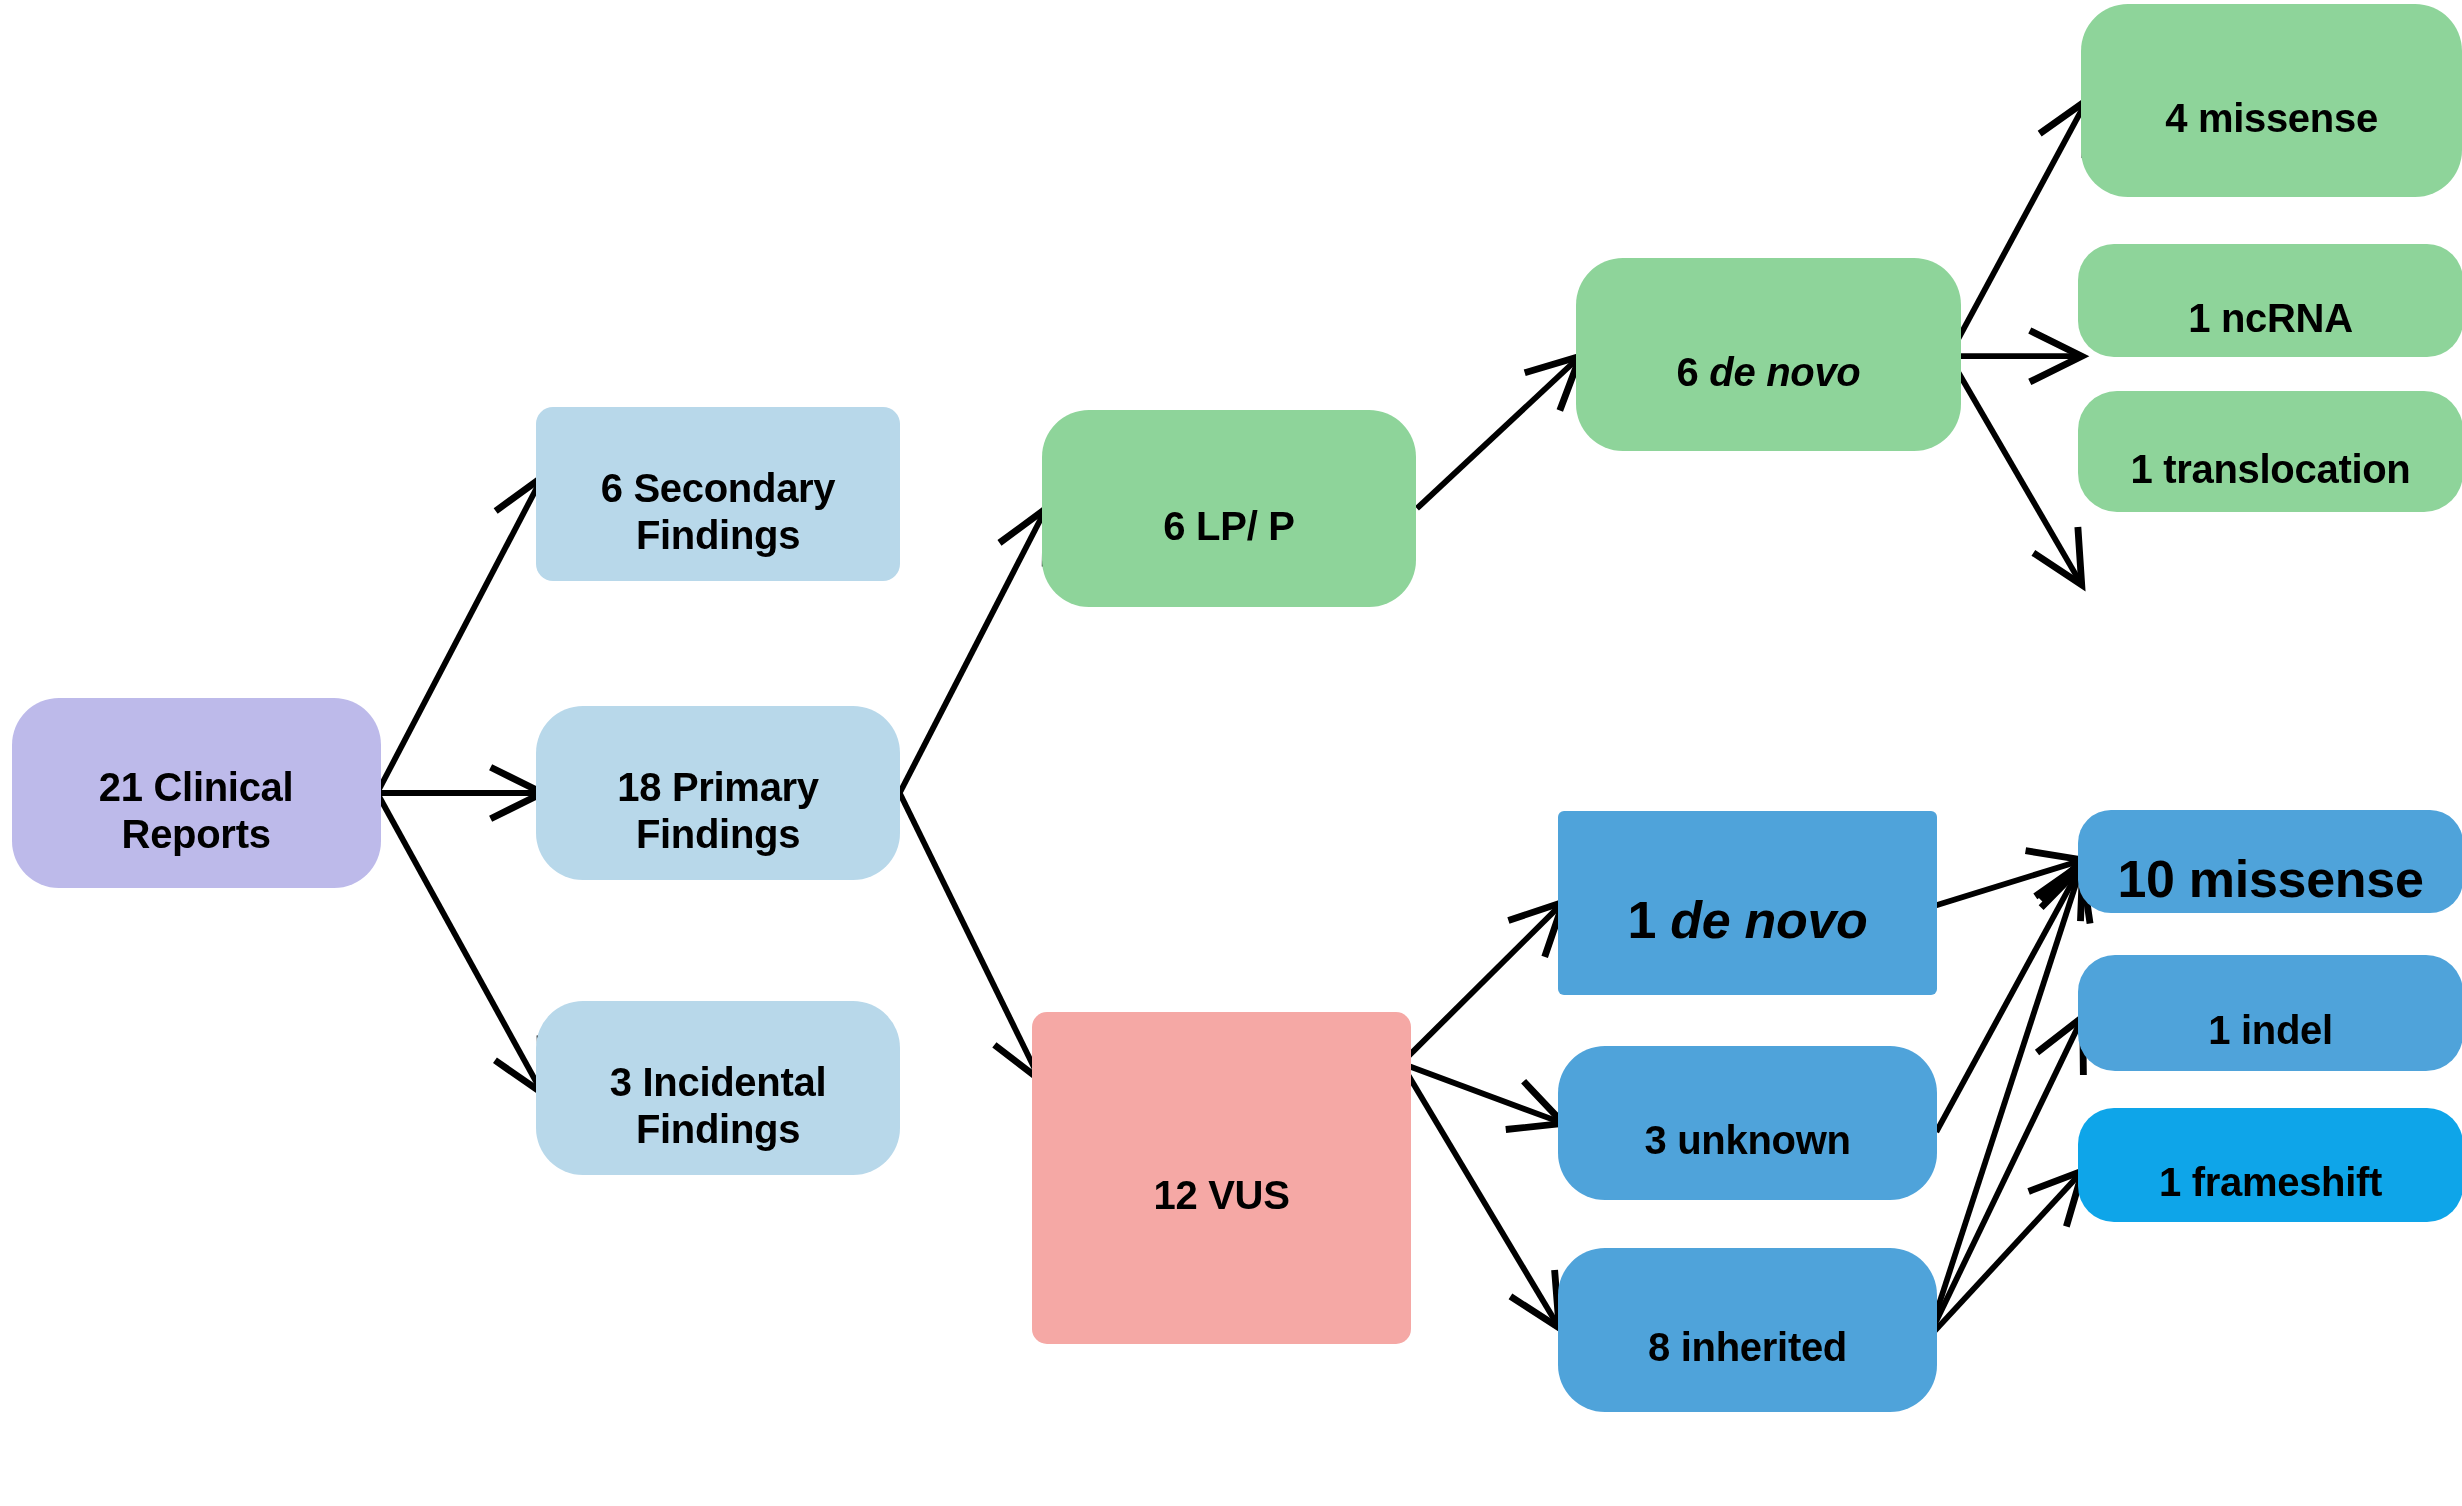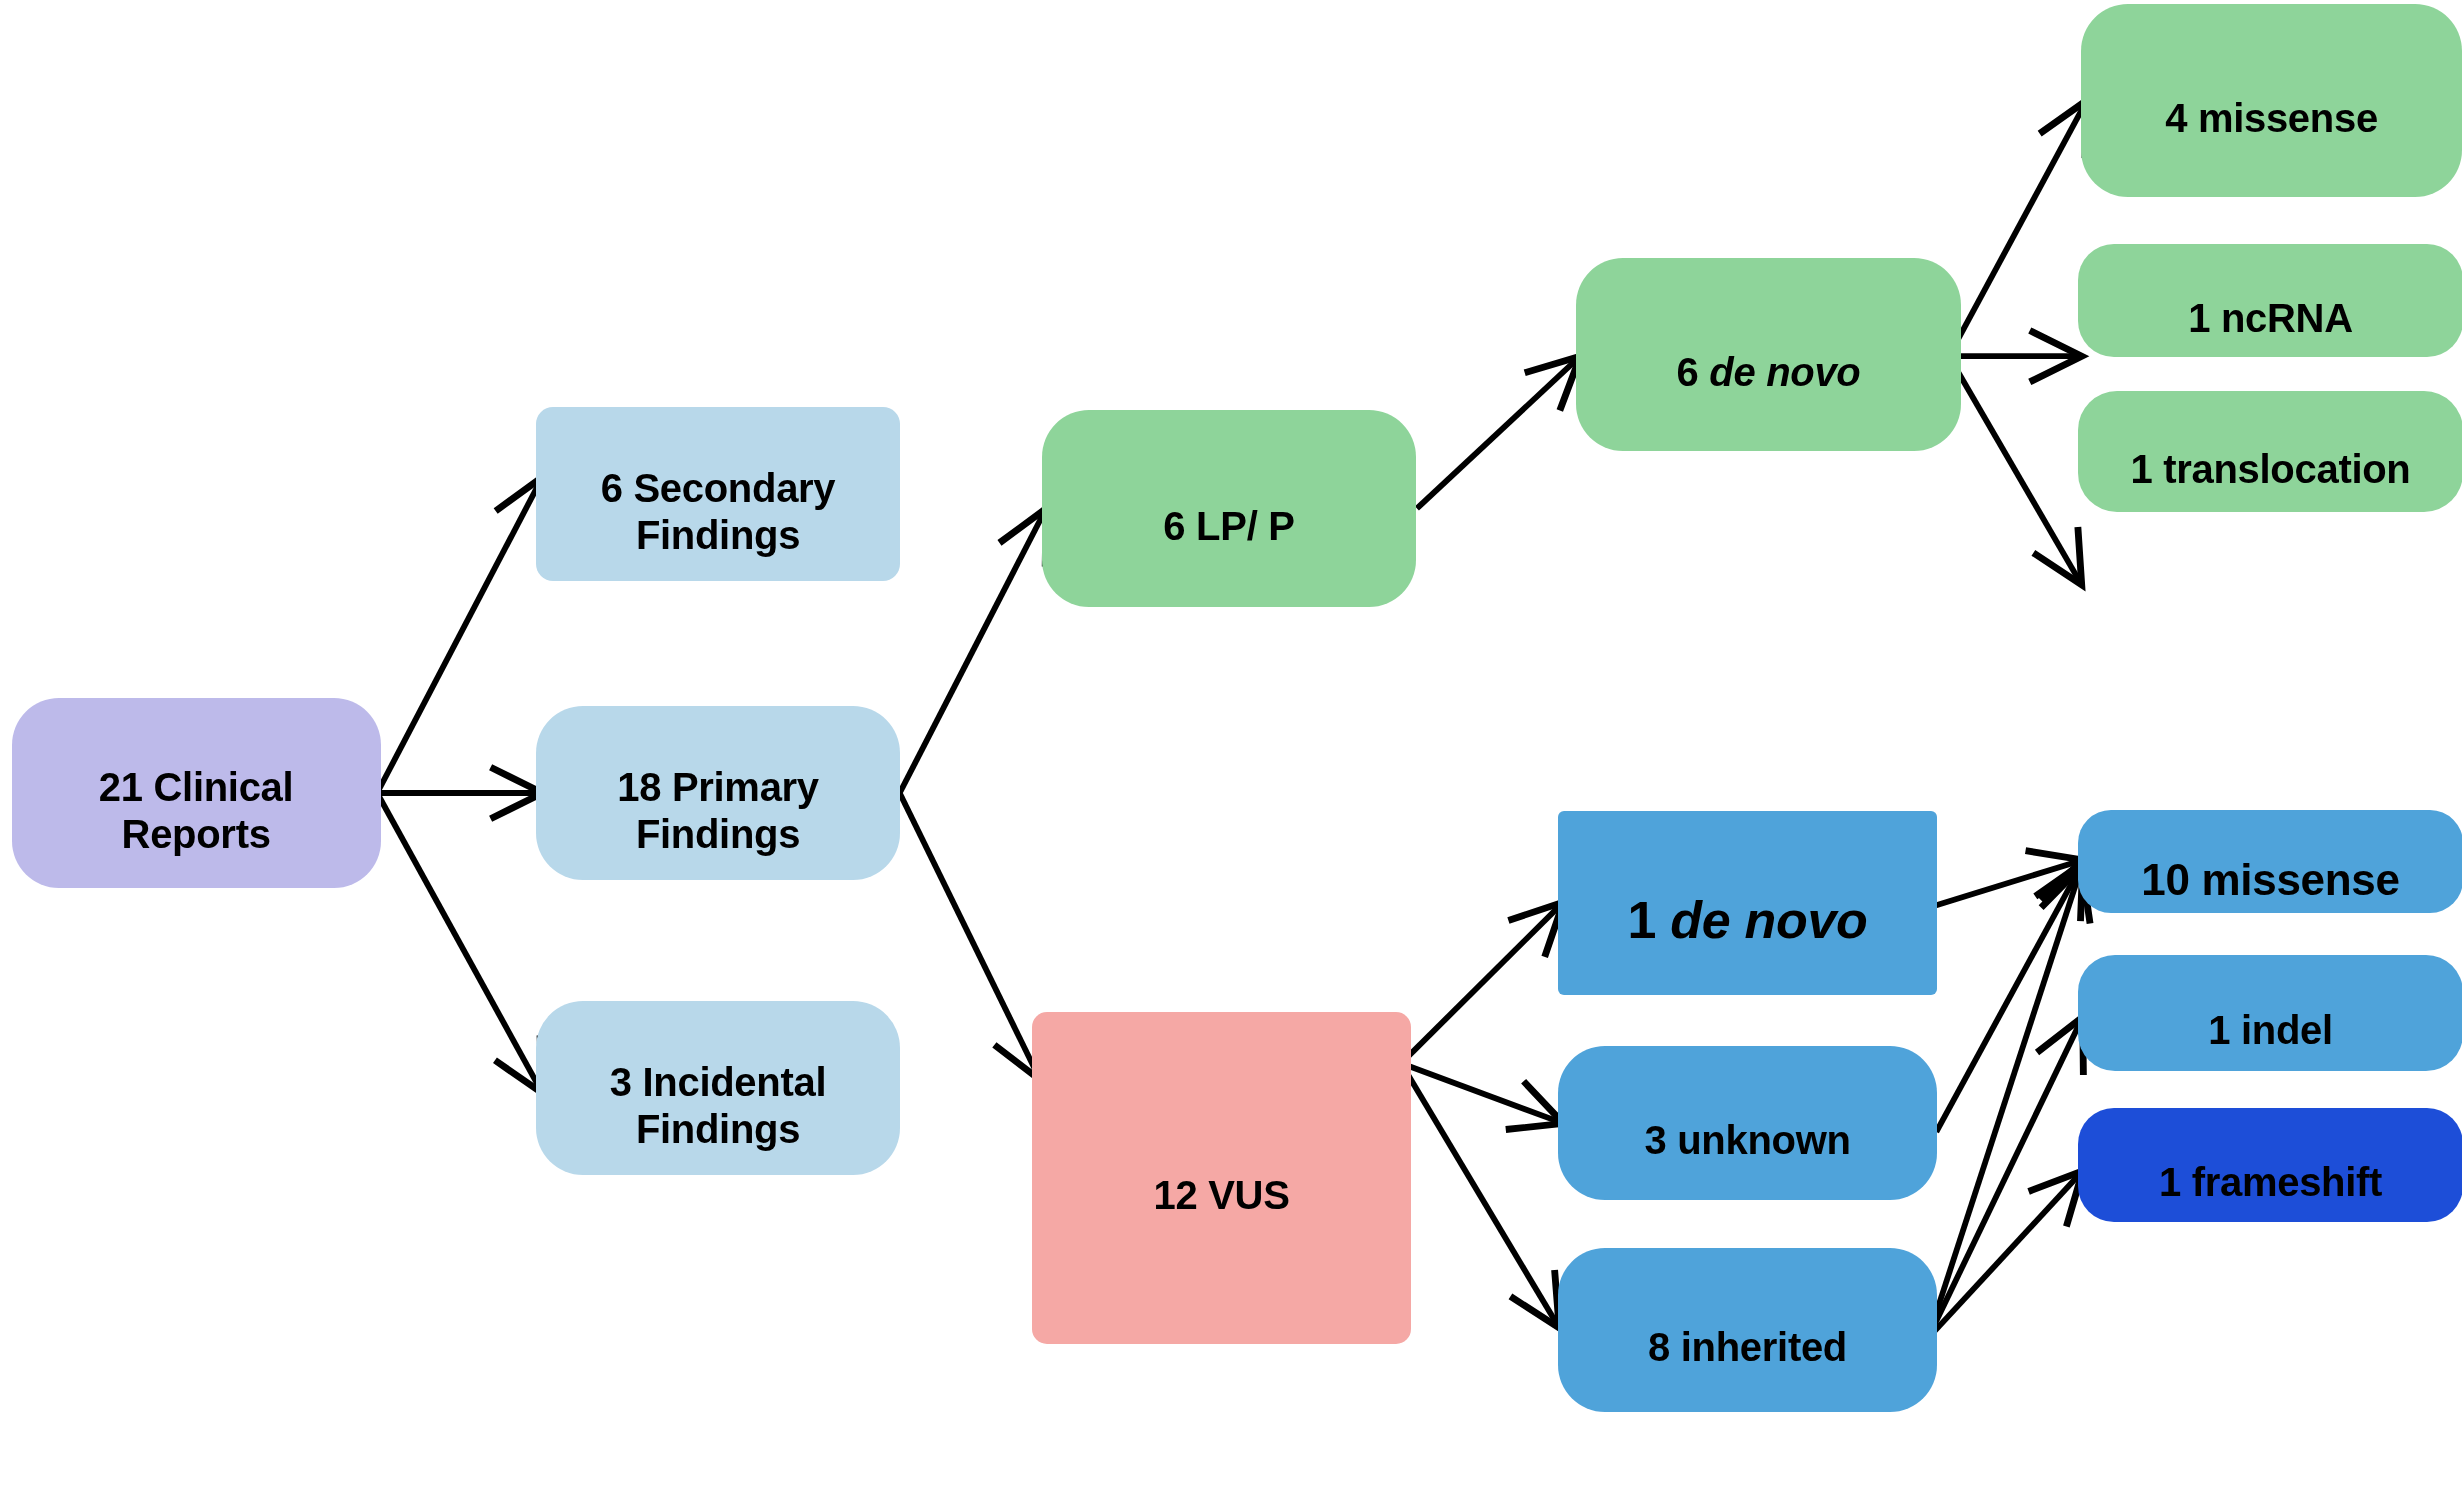--- a/index.html
+++ b/index.html
@@ -177,25 +177,25 @@
       </div>
       <div class="node n-blue" style="left: 1558px; top: 811px; width: 379px; height: 184px; background: rgb(79, 163, 218); font-size: 52px; border-radius: 6px;">
         <span class="node-label"><span>1 </span><span class="ital">de novo</span></span>
       </div>
       <div class="node n-blue" style="left: 1558px; top: 1046px; width: 379px; height: 154px; background: rgb(79, 163, 218); font-size: 40px; border-radius: 47px;">
         <span class="node-label">3 unknown</span>
       </div>
       <div class="node n-blue" style="left: 1558px; top: 1248px; width: 379px; height: 164px; background: rgb(79, 163, 218); font-size: 40px; border-radius: 47px;">
         <span class="node-label">8 inherited</span>
       </div>
-      <div class="node n-blue" style="left: 2078px; top: 810px; width: 385px; height: 103px; background: rgb(79, 163, 218); font-size: 44px; border-radius: 33px;">
+      <div class="node n-blue" style="left: 2078px; top: 810px; width: 385px; height: 103px; background: rgb(79, 163, 218); font-size: 52px; border-radius: 33px;">
         <span class="node-label">10 missense</span>
       </div>
       <div class="node n-blue" style="left: 2078px; top: 955px; width: 385px; height: 116px; background: rgb(79, 163, 218); font-size: 40px; border-radius: 37px;">
         <span class="node-label">1 indel</span>
       </div>
-      <div class="node n-blue" style="left: 2078px; top: 1108px; width: 385px; height: 114px; background: #1d4ed8; font-size: 40px; border-radius: 36px;">
+      <div class="node n-blue" style="left: 2078px; top: 1108px; width: 385px; height: 114px; background: #0ea5e9; font-size: 40px; border-radius: 36px;">
         <span class="node-label">1 frameshift</span>
       </div>
     </div>
 
 </div>
 
 
 </body></html>

